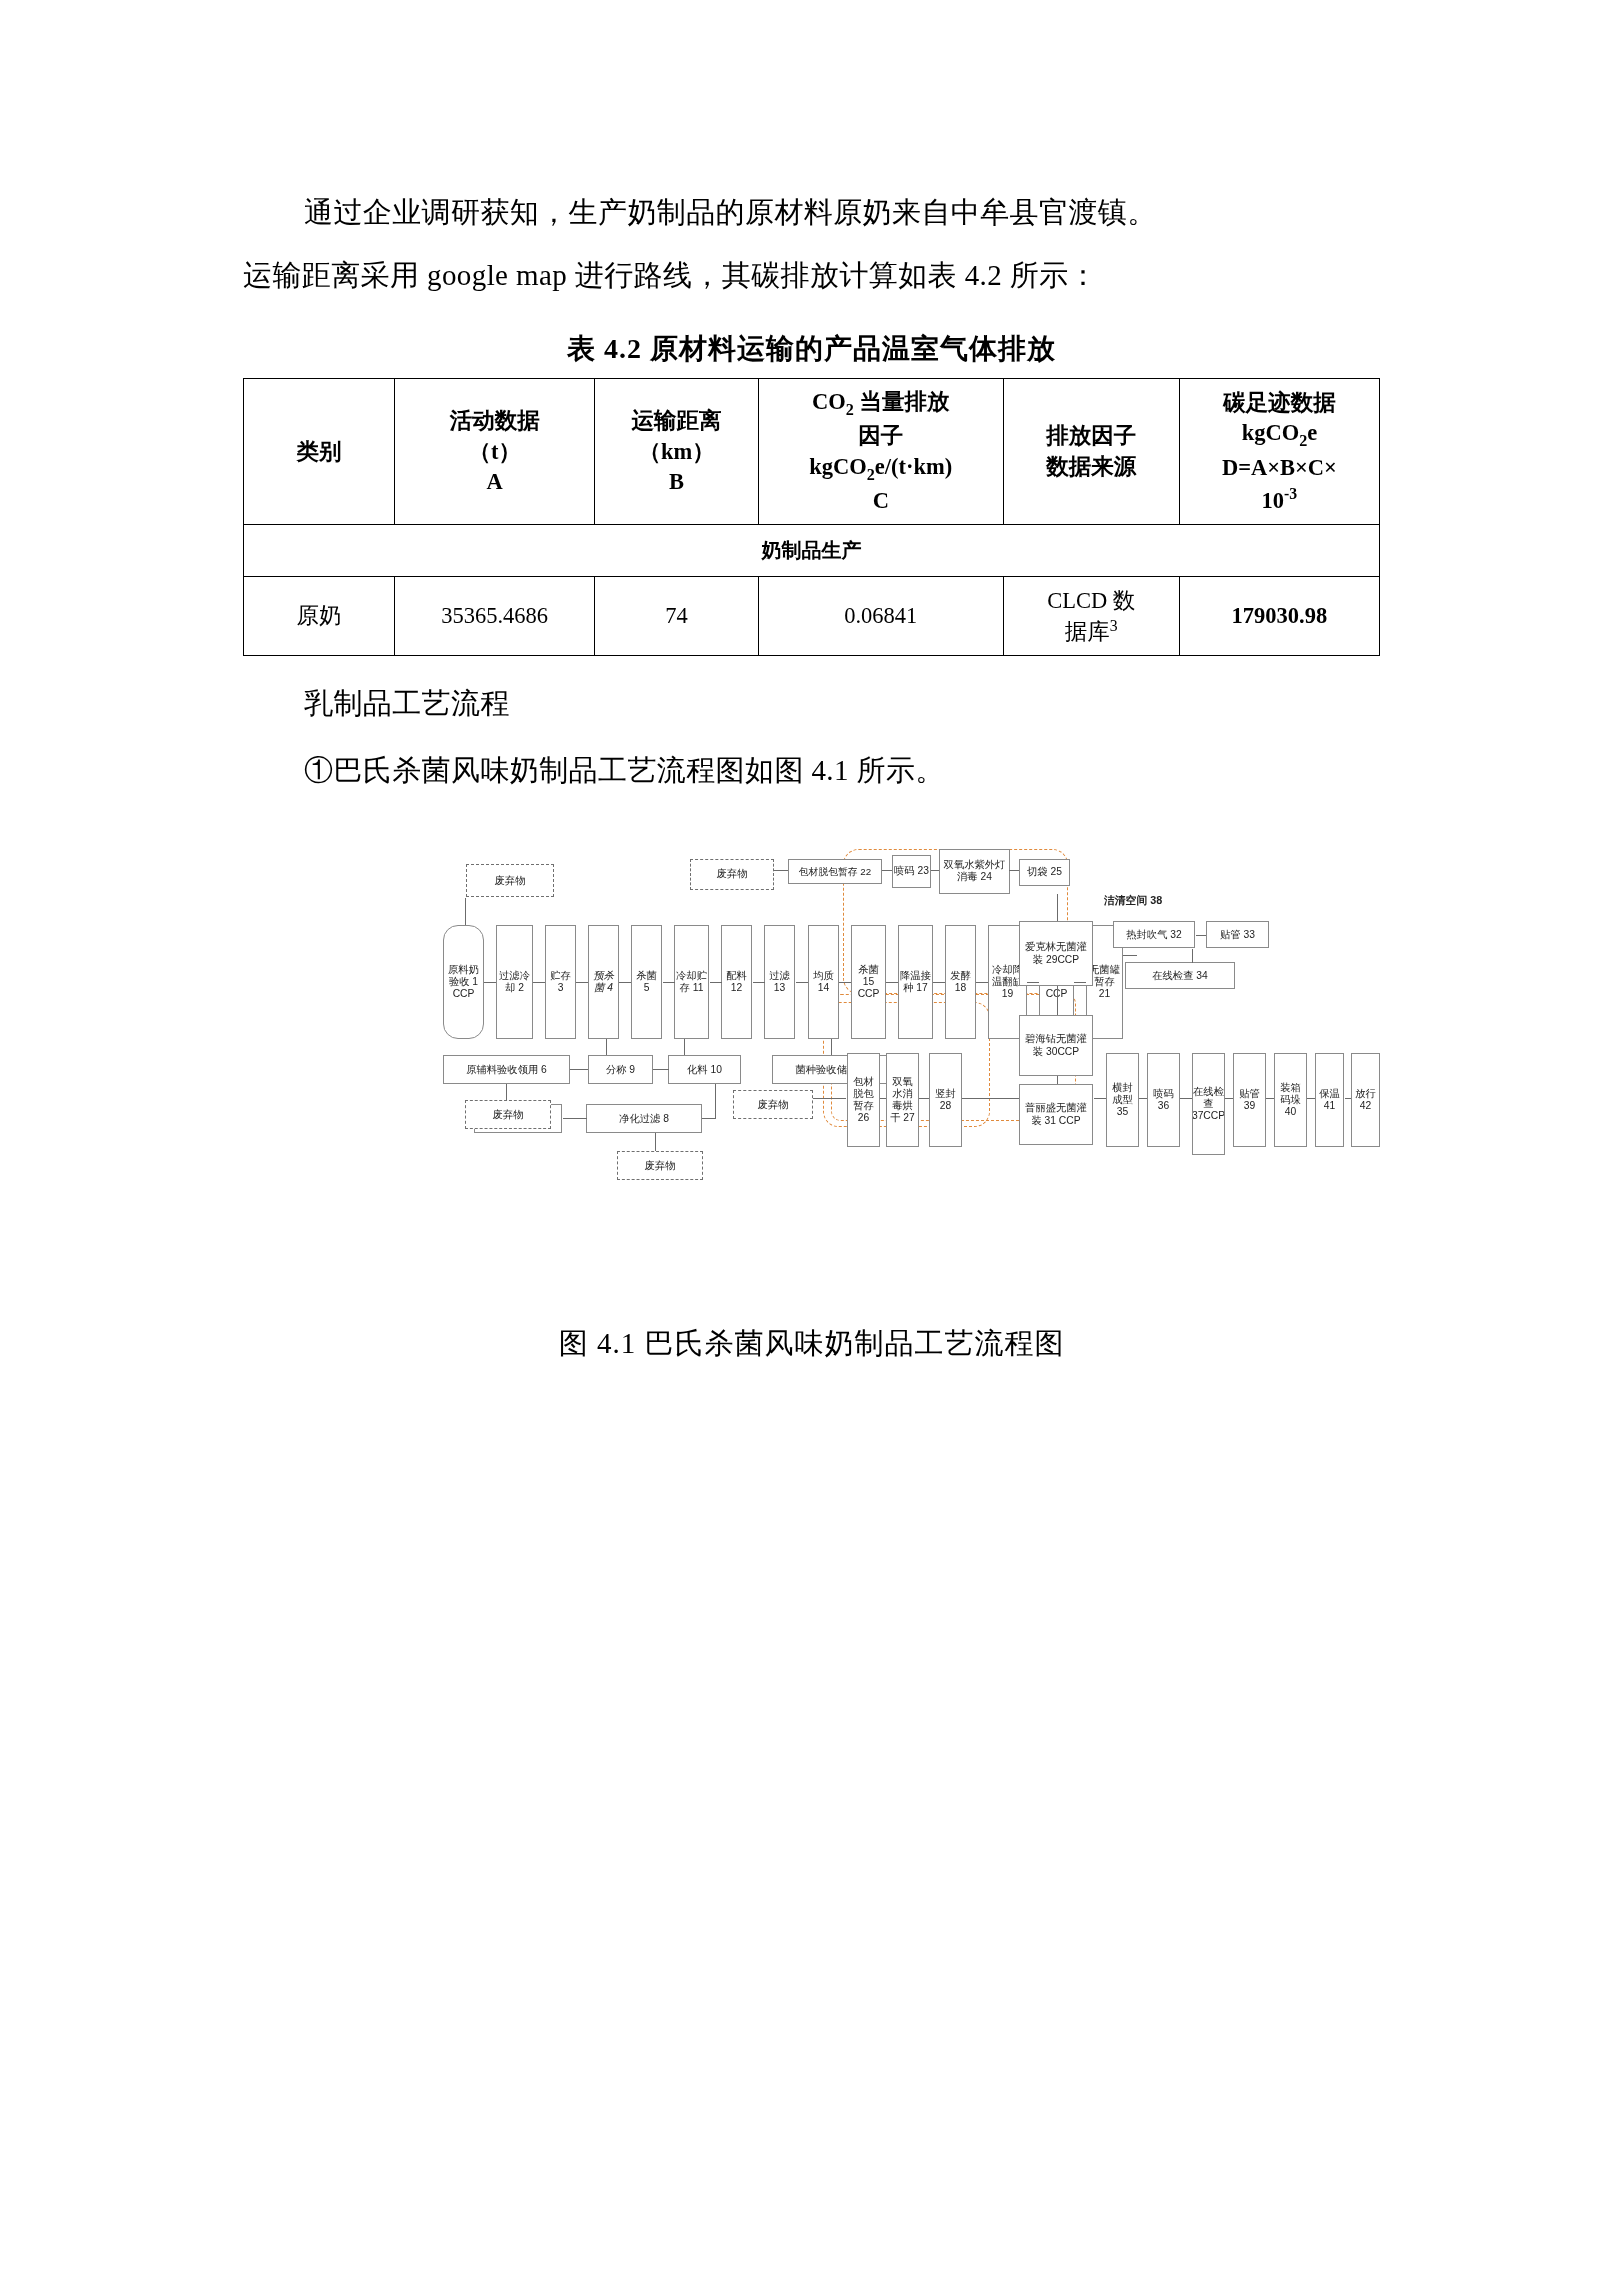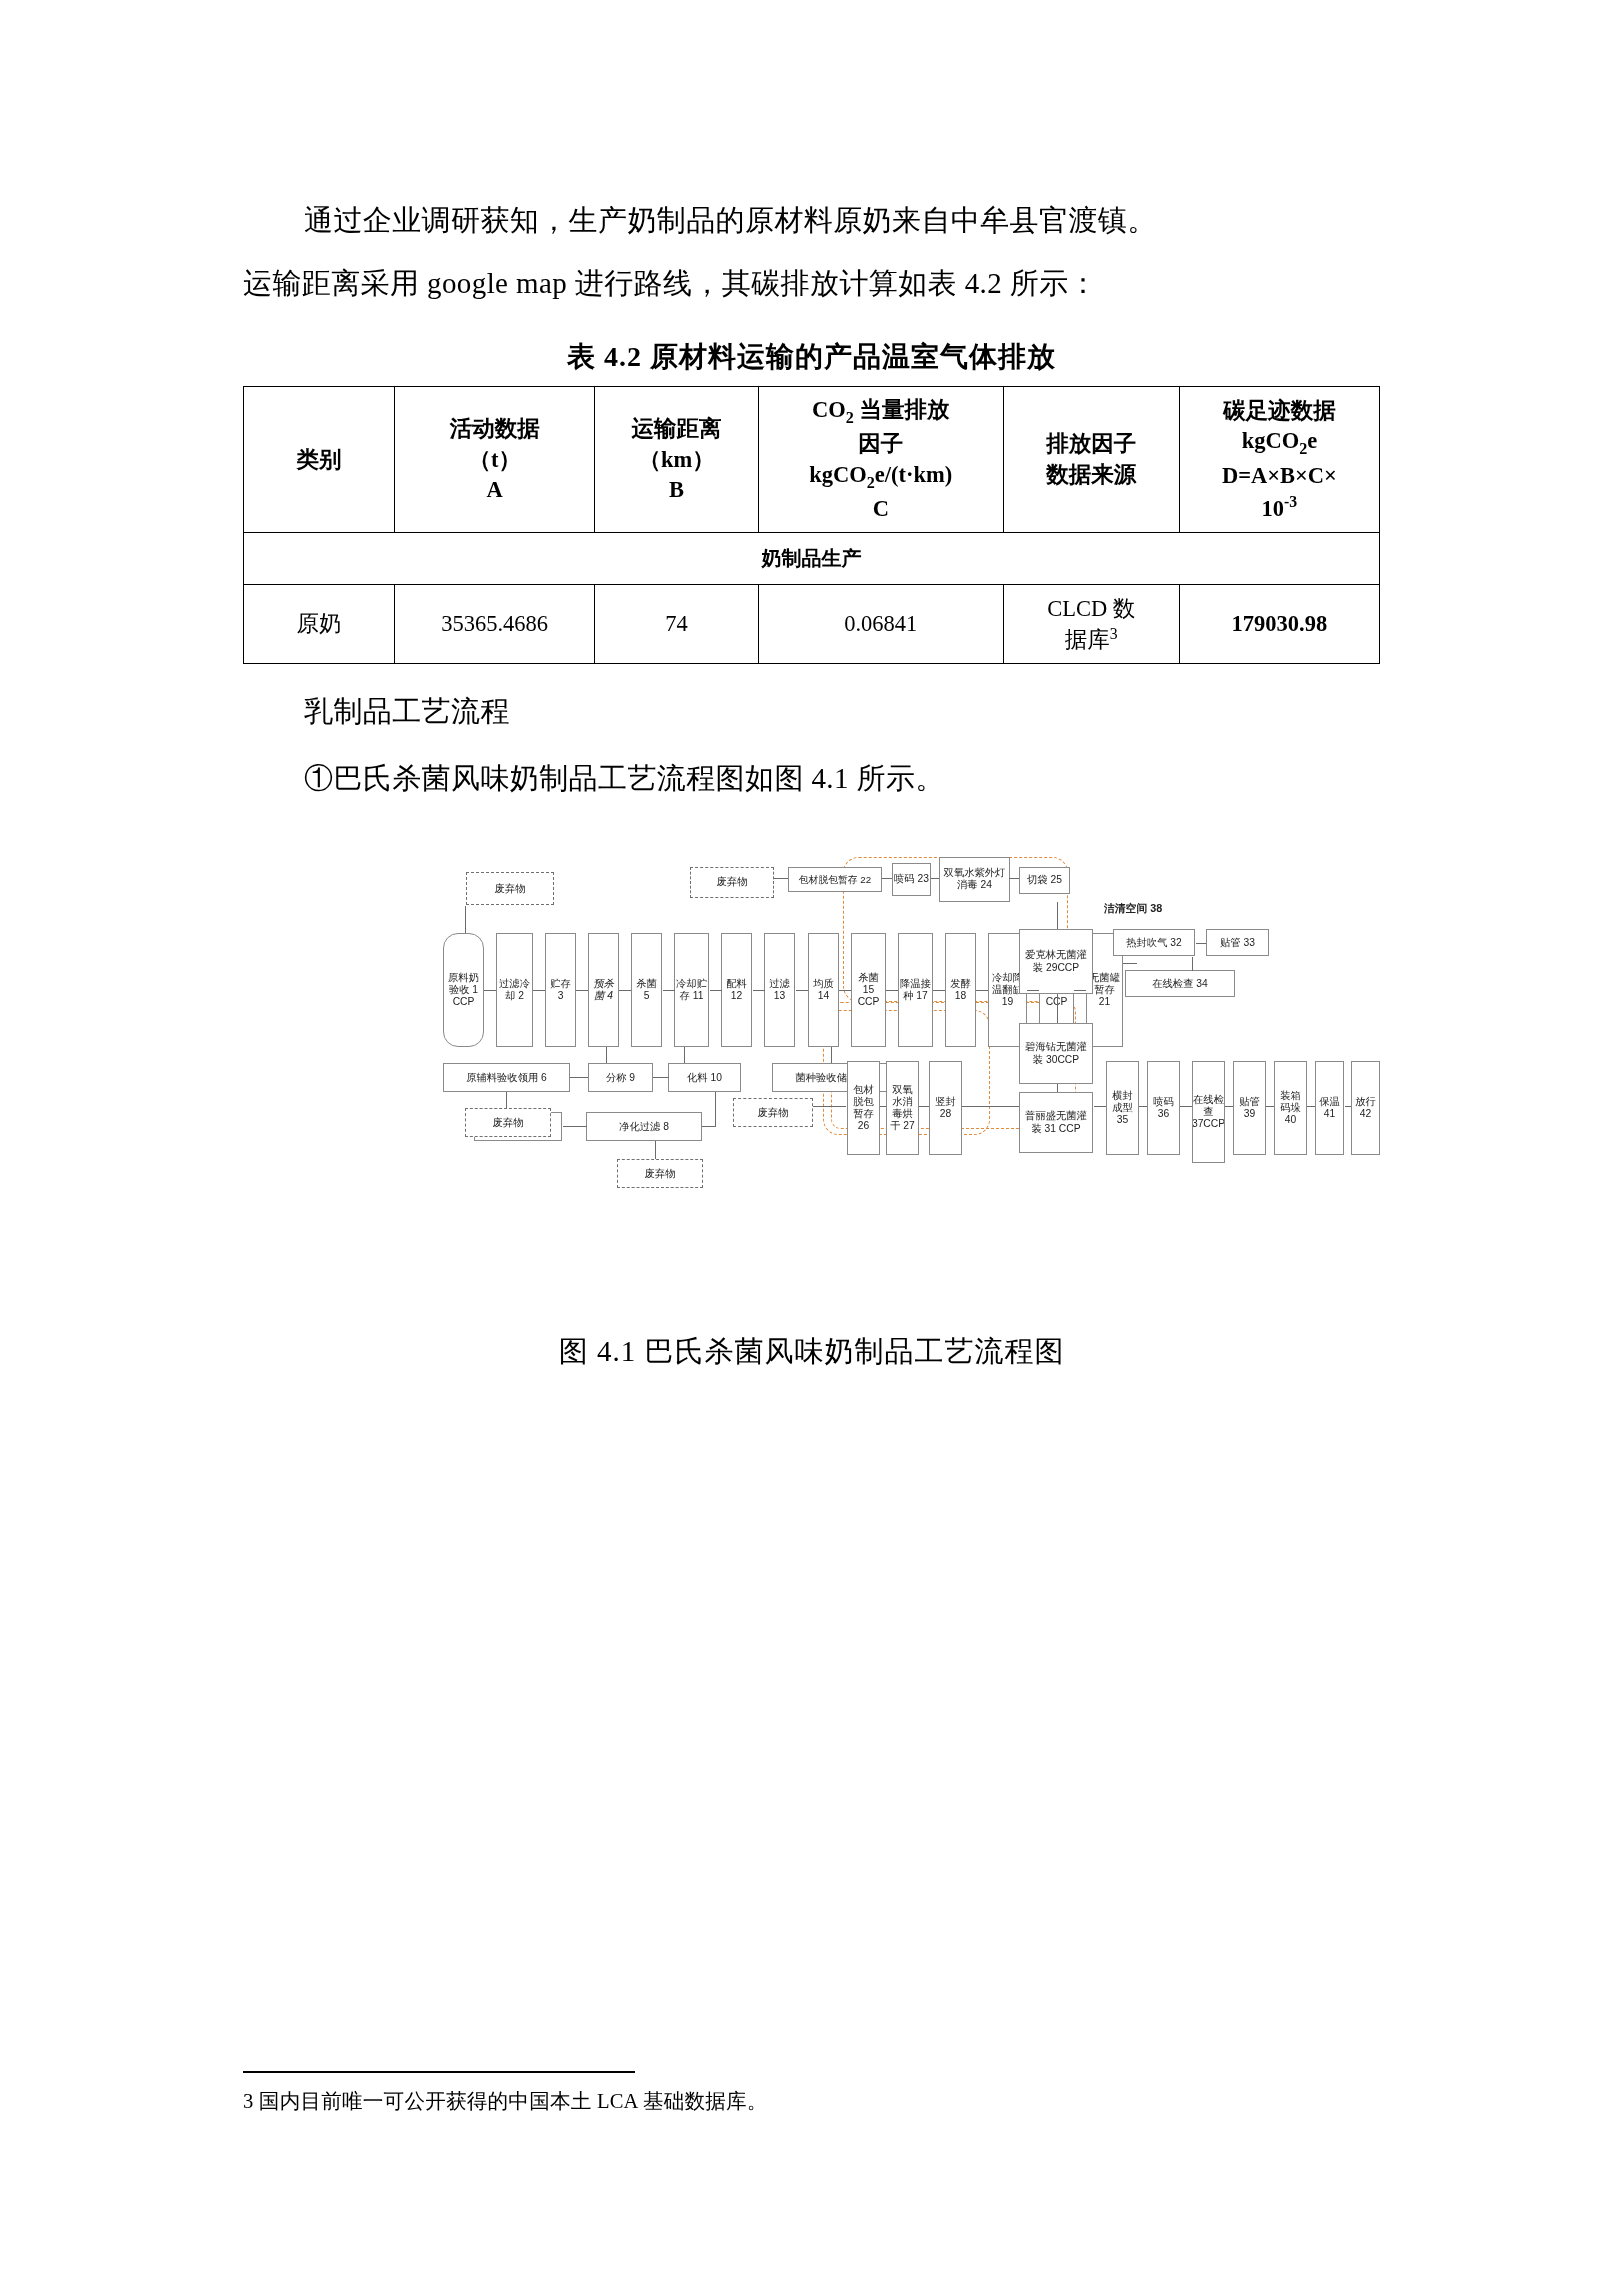--- a/index.html
+++ b/index.html
@@ -9,21 +9,21 @@
   }
   body {
     width: 1621px;
     height: 2293px;
     position: relative;
     font-family: "Liberation Serif", serif;
     color: #000;
   }
   .page {
     position: absolute;
-    left: 0; top: 8px;
+    left: 0; top: 0;
     width: 1621px;
     height: 2104px;
     overflow: hidden;
   }
   .content {
     position: absolute;
     left: 243px;
     top: 186px;
     width: 1137px;
   }
@@ -341,21 +341,17 @@
       <div class="conn v" style="left:263px;top:247px;height:15.7px;"></div>
       <div class="conn v" style="left:949px;top:112px;height:13.7px;"></div>
       <div class="conn h" style="left:953px;top:98px;width:9.8px;"></div>
 
     </div>
 
     <div class="fig-caption">图 4.1    巴氏杀菌风味奶制品工艺流程图</div>
 
   </div>
 
-  <div class="footnote-area">
-    <div class="footnote-rule"></div>
-    <div class="footnote-text">3  国内目前唯一可公开获得的中国本土 LCA 基础数据库。</div>
-  </div>
 
   <div class="page-number">11</div>
 
 </div>
 
 
 </body></html>

